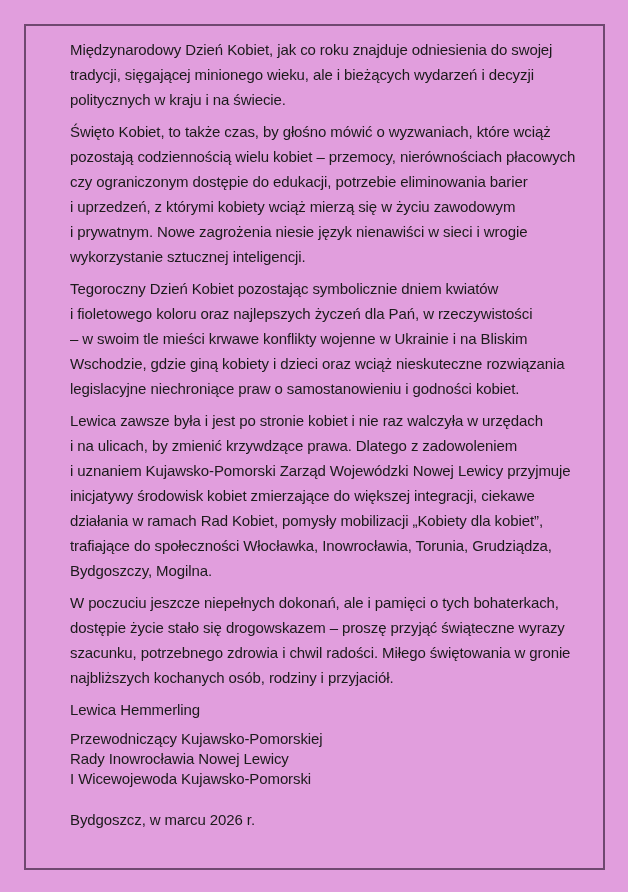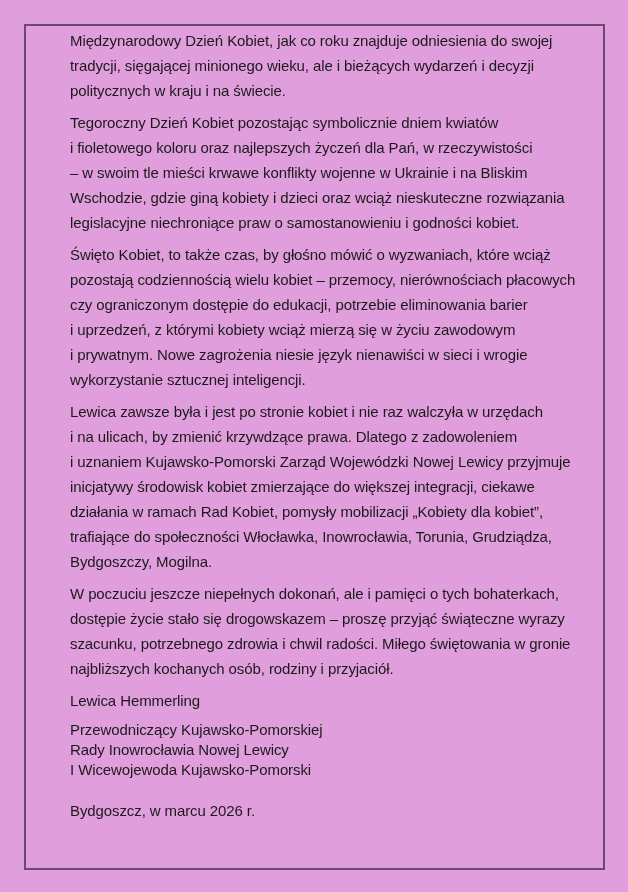--- a/index.html
+++ b/index.html
@@ -13,52 +13,52 @@
     overflow: hidden;
   }
   .frame {
     position: absolute;
     left: 24px;
     top: 24px;
     width: 581px;
     height: 846px;
     box-sizing: border-box;
     border: 2px solid #6f4870;
-    padding: 2px 4px 0 44px;
+    padding: 11px 4px 0 44px;
     background: #e19edd;
   }
   .para {
     margin: 0 0 7px 0;
     font-size: 15px;
     line-height: 25px;
     letter-spacing: -0.1px;
     white-space: pre-line;
   }
   .titles { line-height: 20px; }
   .dateline { margin-top: 18px; }
 </style>
 </head>
 <body>
 
 <div class="canvas">
   <div class="frame">
     <p class="para">Międzynarodowy Dzień Kobiet, jak co roku znajduje odniesienia do swojej
 tradycji, sięgającej minionego wieku, ale i bieżących wydarzeń i decyzji
 politycznych w kraju i na świecie.</p>
-    <p class="para">Tegoroczny Dzień Kobiet pozostając symbolicznie dniem kwiatów
-i fioletowego koloru oraz najlepszych życzeń dla Pań, w rzeczywistości
-– w swoim tle mieści krwawe konflikty wojenne w Ukrainie i na Bliskim
-Wschodzie, gdzie giną kobiety i dzieci oraz wciąż nieskuteczne rozwiązania
-legislacyjne niechroniące praw o samostanowieniu i godności kobiet.</p>
     <p class="para">Święto Kobiet, to także czas, by głośno mówić o wyzwaniach, które wciąż
 pozostają codziennością wielu kobiet – przemocy, nierównościach płacowych
 czy ograniczonym dostępie do edukacji, potrzebie eliminowania barier
 i uprzedzeń, z którymi kobiety wciąż mierzą się w życiu zawodowym
 i prywatnym. Nowe zagrożenia niesie język nienawiści w sieci i wrogie
 wykorzystanie sztucznej inteligencji.</p>
+    <p class="para">Tegoroczny Dzień Kobiet pozostając symbolicznie dniem kwiatów
+i fioletowego koloru oraz najlepszych życzeń dla Pań, w rzeczywistości
+– w swoim tle mieści krwawe konflikty wojenne w Ukrainie i na Bliskim
+Wschodzie, gdzie giną kobiety i dzieci oraz wciąż nieskuteczne rozwiązania
+legislacyjne niechroniące praw o samostanowieniu i godności kobiet.</p>
     <p class="para">Lewica zawsze była i jest po stronie kobiet i nie raz walczyła w urzędach
 i na ulicach, by zmienić krzywdzące prawa. Dlatego z zadowoleniem
 i uznaniem Kujawsko-Pomorski Zarząd Wojewódzki Nowej Lewicy przyjmuje
 inicjatywy środowisk kobiet zmierzające do większej integracji, ciekawe
 działania w ramach Rad Kobiet, pomysły mobilizacji „Kobiety dla kobiet”,
 trafiające do społeczności Włocławka, Inowrocławia, Torunia, Grudziądza,
 Bydgoszczy, Mogilna.</p>
     <p class="para">W poczuciu jeszcze niepełnych dokonań, ale i pamięci o tych bohaterkach,
 dostępie życie stało się drogowskazem – proszę przyjąć świąteczne wyrazy
 szacunku, potrzebnego zdrowia i chwil radości. Miłego świętowania w gronie

